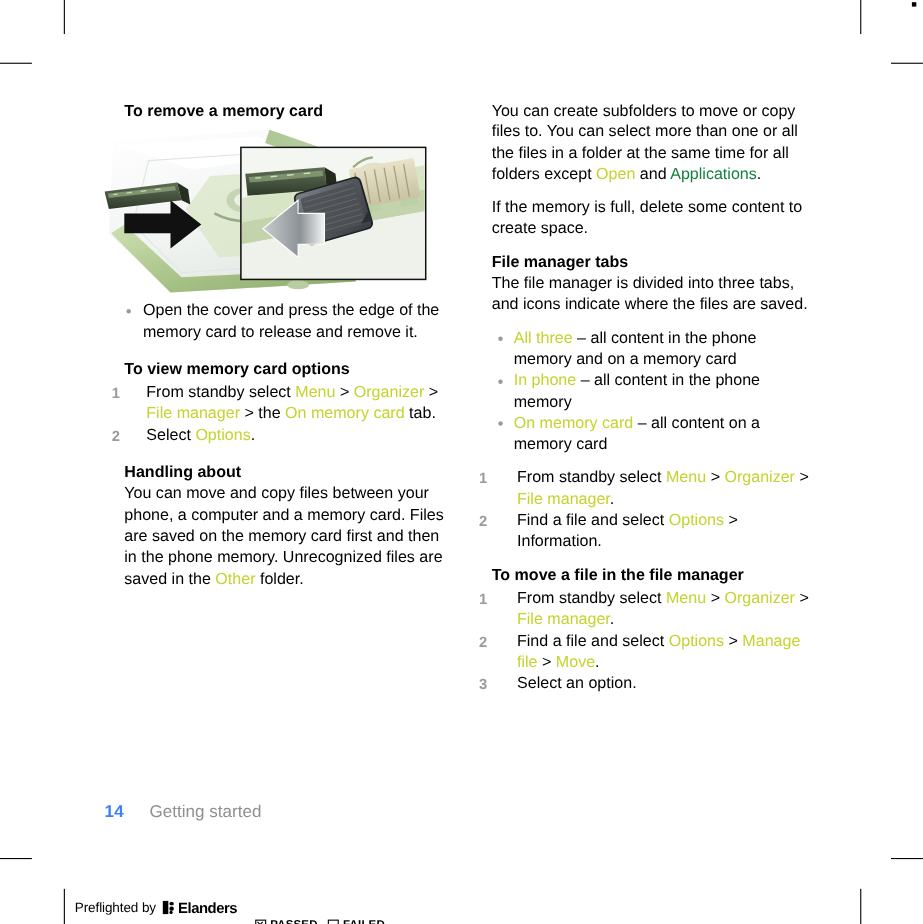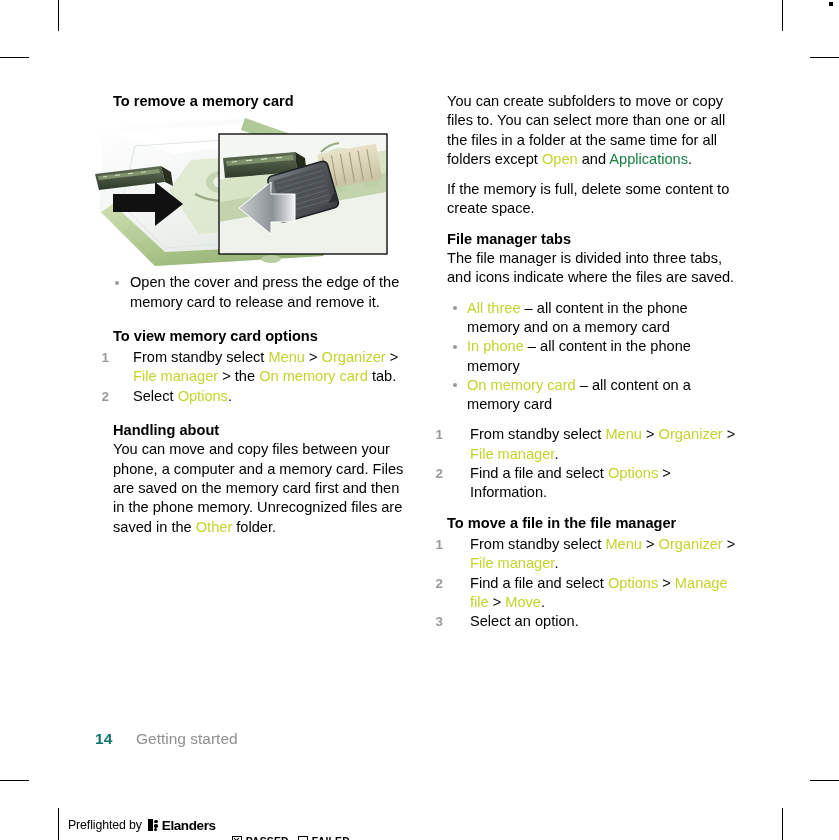--- a/index.html
+++ b/index.html
@@ -133,21 +133,21 @@
     top: 730px;
     width: 640px;
     height: 22px;
   }
   .footer .pageno {
     position: absolute;
     left: 0px;
     top: 0px;
     font-size: 15.5px;
     font-weight: bold;
-    color: #0f766e;
+    color: #3b82f6;
     letter-spacing: 0.2px;
     text-align: right;
   }
   .footer .chapter {
     position: absolute;
     left: 41px;
     top: 0px;
     font-size: 15.5px;
     color: #8f8f8f;
   }

